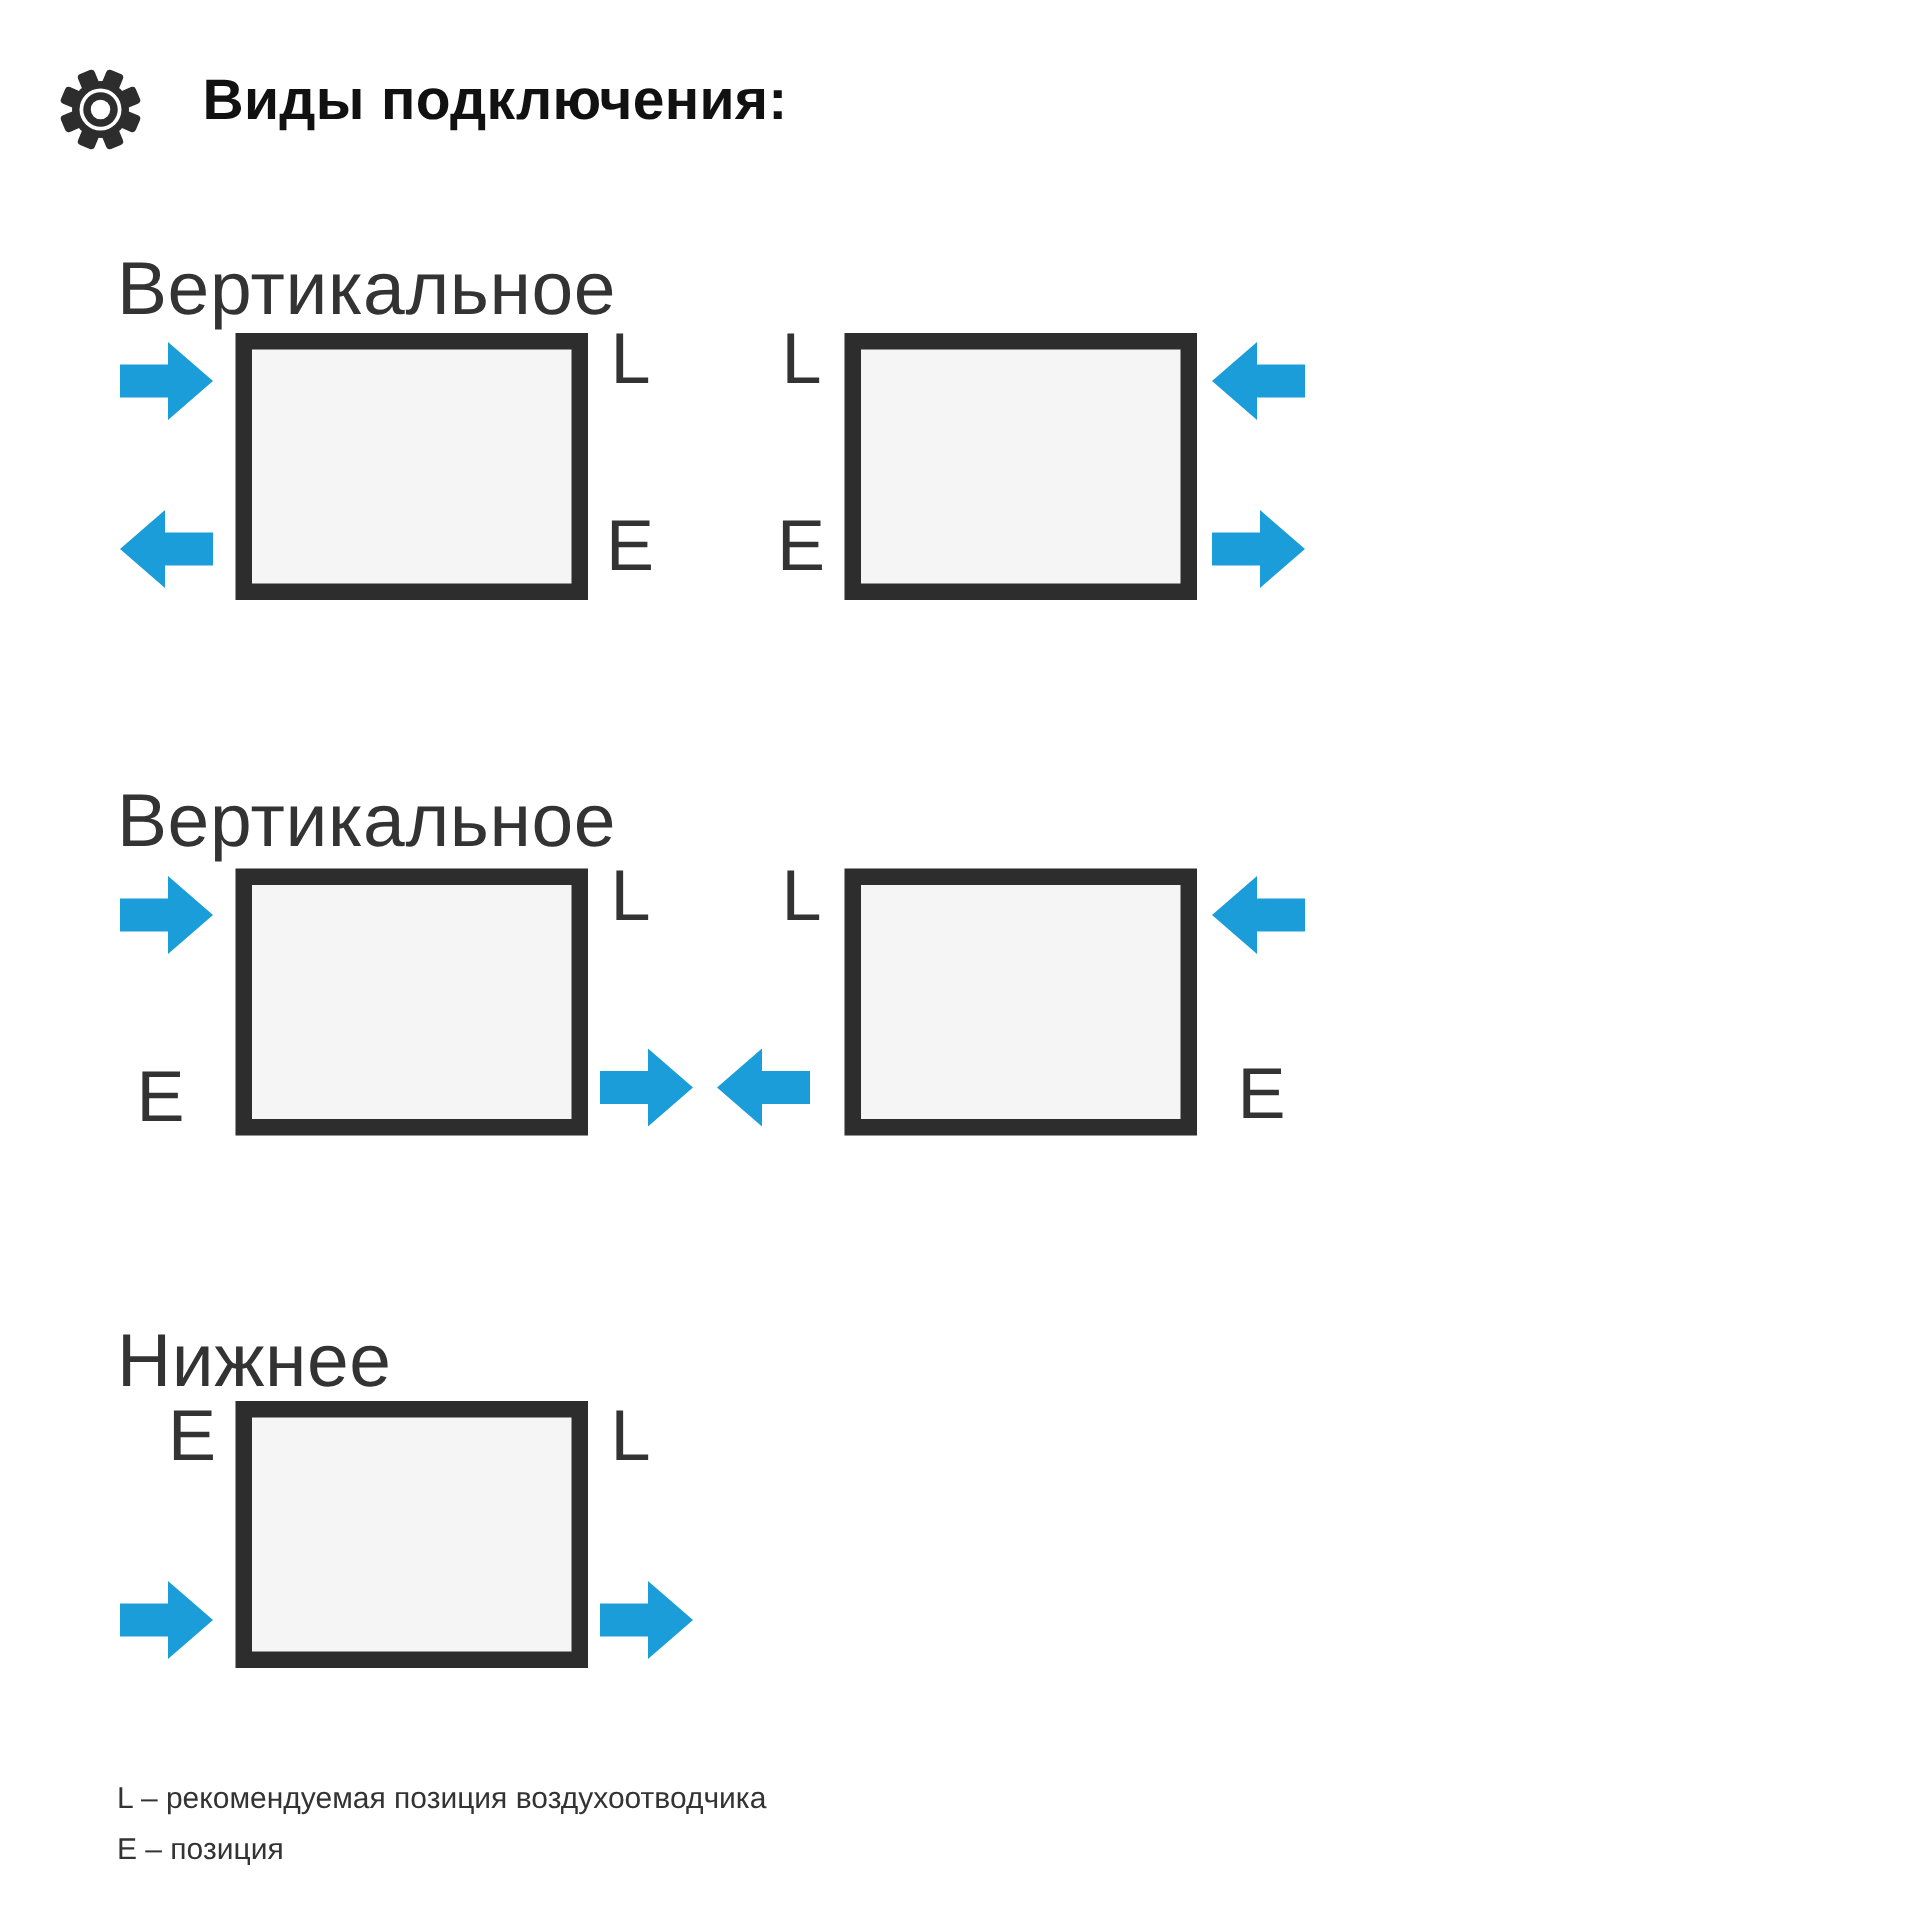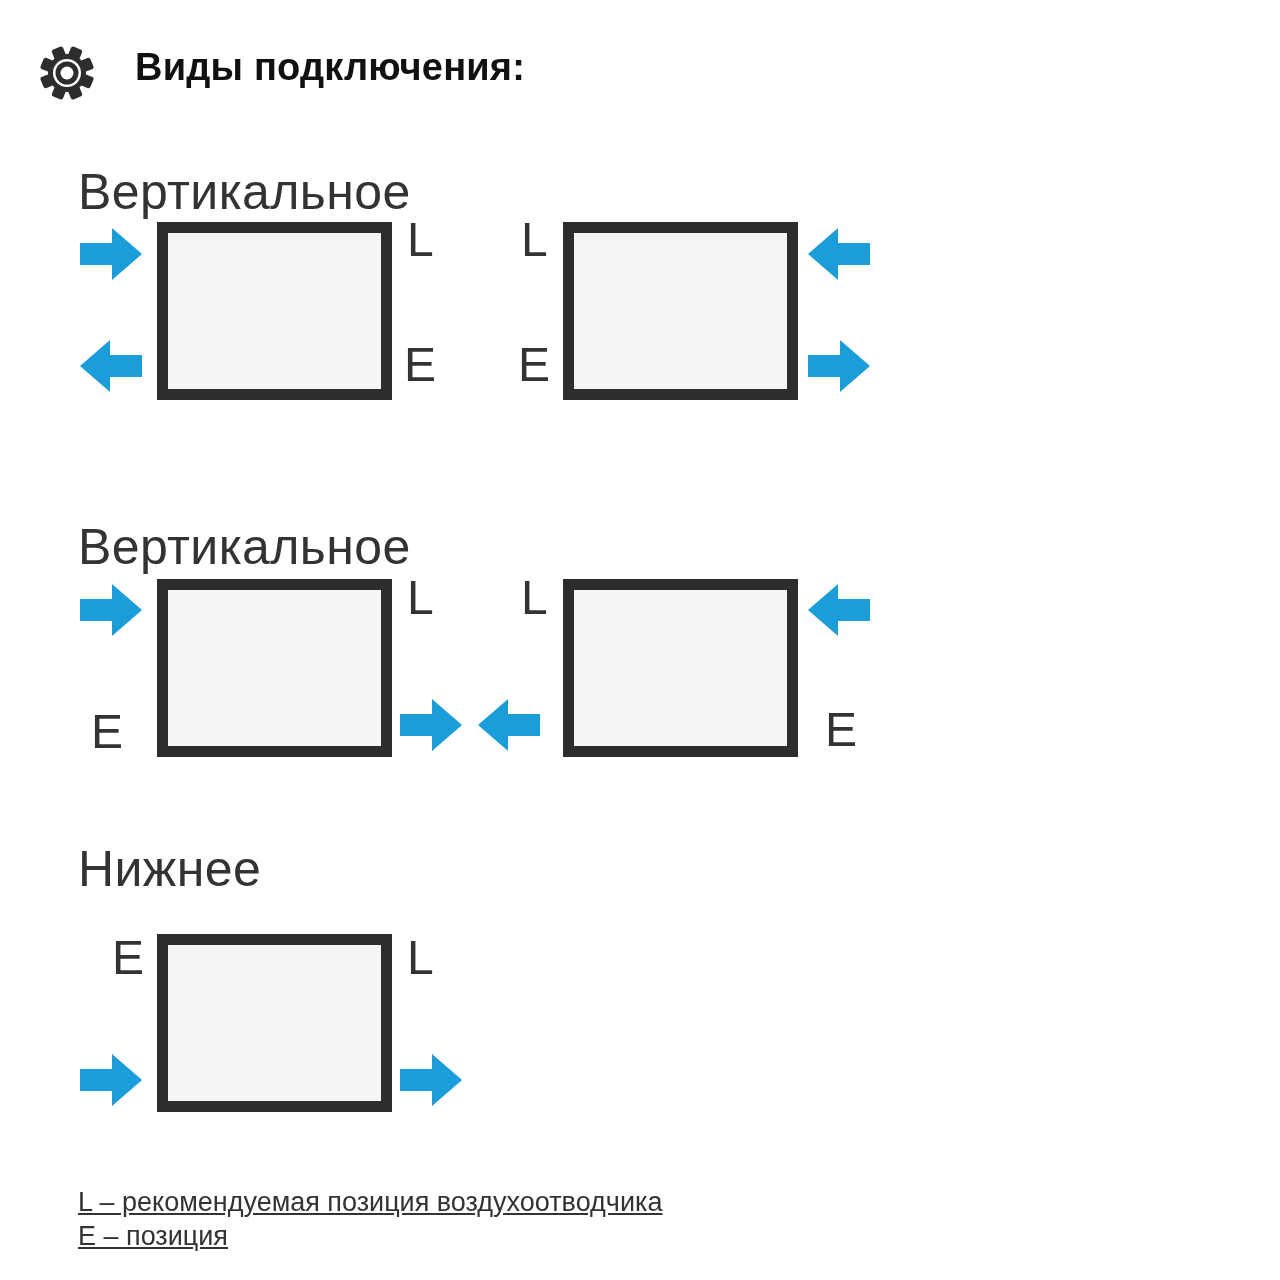--- a/index.html
+++ b/index.html
@@ -23,22 +23,22 @@
     border:11px solid var(--outline-dark,#2D2D2D);
   }
   .port-label{
     font-size:48px;font-weight:400;line-height:1;
     color:var(--text-dark,#333);
   }
   .arrow{width:62px;height:52px;display:block;color:var(--arrow-blue,#1B9DD9);}
   .arrow.left{transform:scaleX(-1);}
   .gear{color:var(--outline-dark,#2D2D2D);}
   .legend-line{
-    font-size:27px;font-weight:400;line-height:1;white-space:nowrap;
-    color:var(--text-dark,#333);margin:0;text-decoration:underline;
+    font-size:20px;font-weight:400;line-height:1;white-space:nowrap;
+    color:var(--text-dark,#333);margin:0;
   }
 </style>
 </head>
 <body>
 
 <div class="page">
 
   <header>
     <svg class="abs gear" style="left:38px;top:44px" width="58" height="58" viewBox="0 0 58 58" aria-hidden="true">
       <g fill="currentColor" transform="rotate(22.5 29 29)">
@@ -109,21 +109,21 @@
         <polygon fill="currentColor" points="0,15 32,15 32,0 62,26 32,52 32,37 0,37"></polygon>
       </svg>
       <svg class="abs arrow left" style="left:478px;top:699px" viewBox="0 0 62 52" aria-hidden="true">
         <polygon fill="currentColor" points="0,15 32,15 32,0 62,26 32,52 32,37 0,37"></polygon>
       </svg>
       <span class="abs port-label" style="left:825px;top:706px">E</span>
     </div>
   </section>
 
   <section>
-    <h2 class="abs section-title" style="left:78px;top:844px">Нижнее</h2>
+    <h2 class="abs section-title" style="left:78px;top:882px">Нижнее</h2>
 
     <div>
       <span class="abs port-label" style="left:112px;top:934px">E</span>
       <div class="abs radiator" style="left:157px;top:934px"></div>
       <span class="abs port-label" style="left:407px;top:934px">L</span>
       <svg class="abs arrow" style="left:80px;top:1054px" viewBox="0 0 62 52" aria-hidden="true">
         <polygon fill="currentColor" points="0,15 32,15 32,0 62,26 32,52 32,37 0,37"></polygon>
       </svg>
       <svg class="abs arrow" style="left:400px;top:1054px" viewBox="0 0 62 52" aria-hidden="true">
         <polygon fill="currentColor" points="0,15 32,15 32,0 62,26 32,52 32,37 0,37"></polygon>

